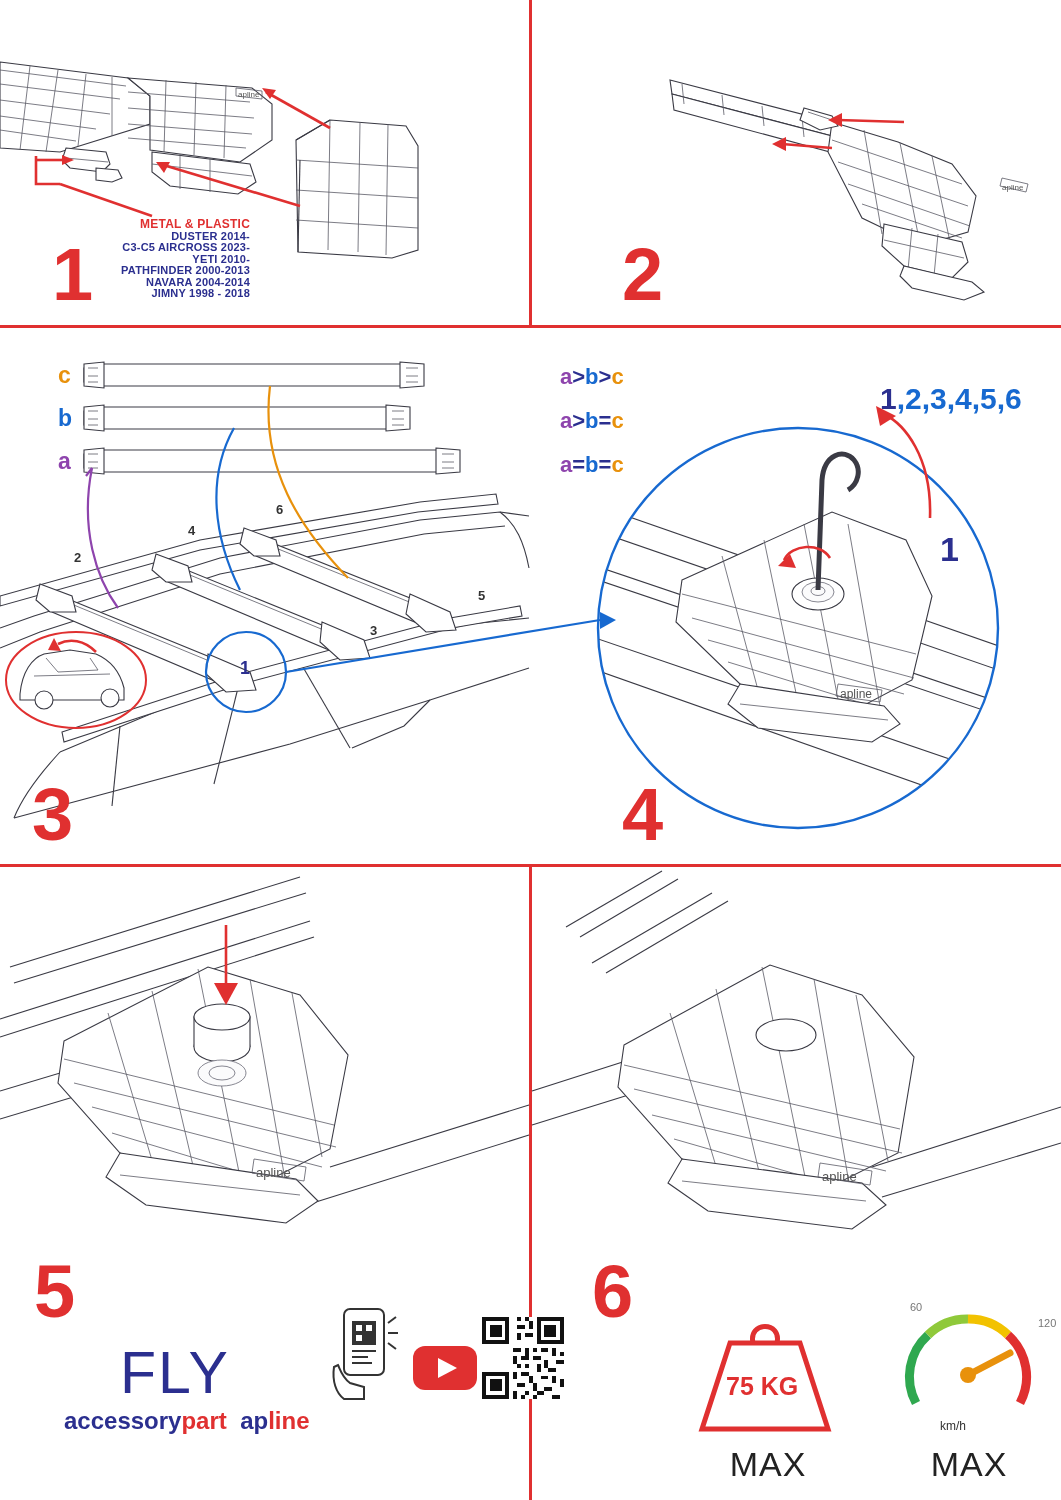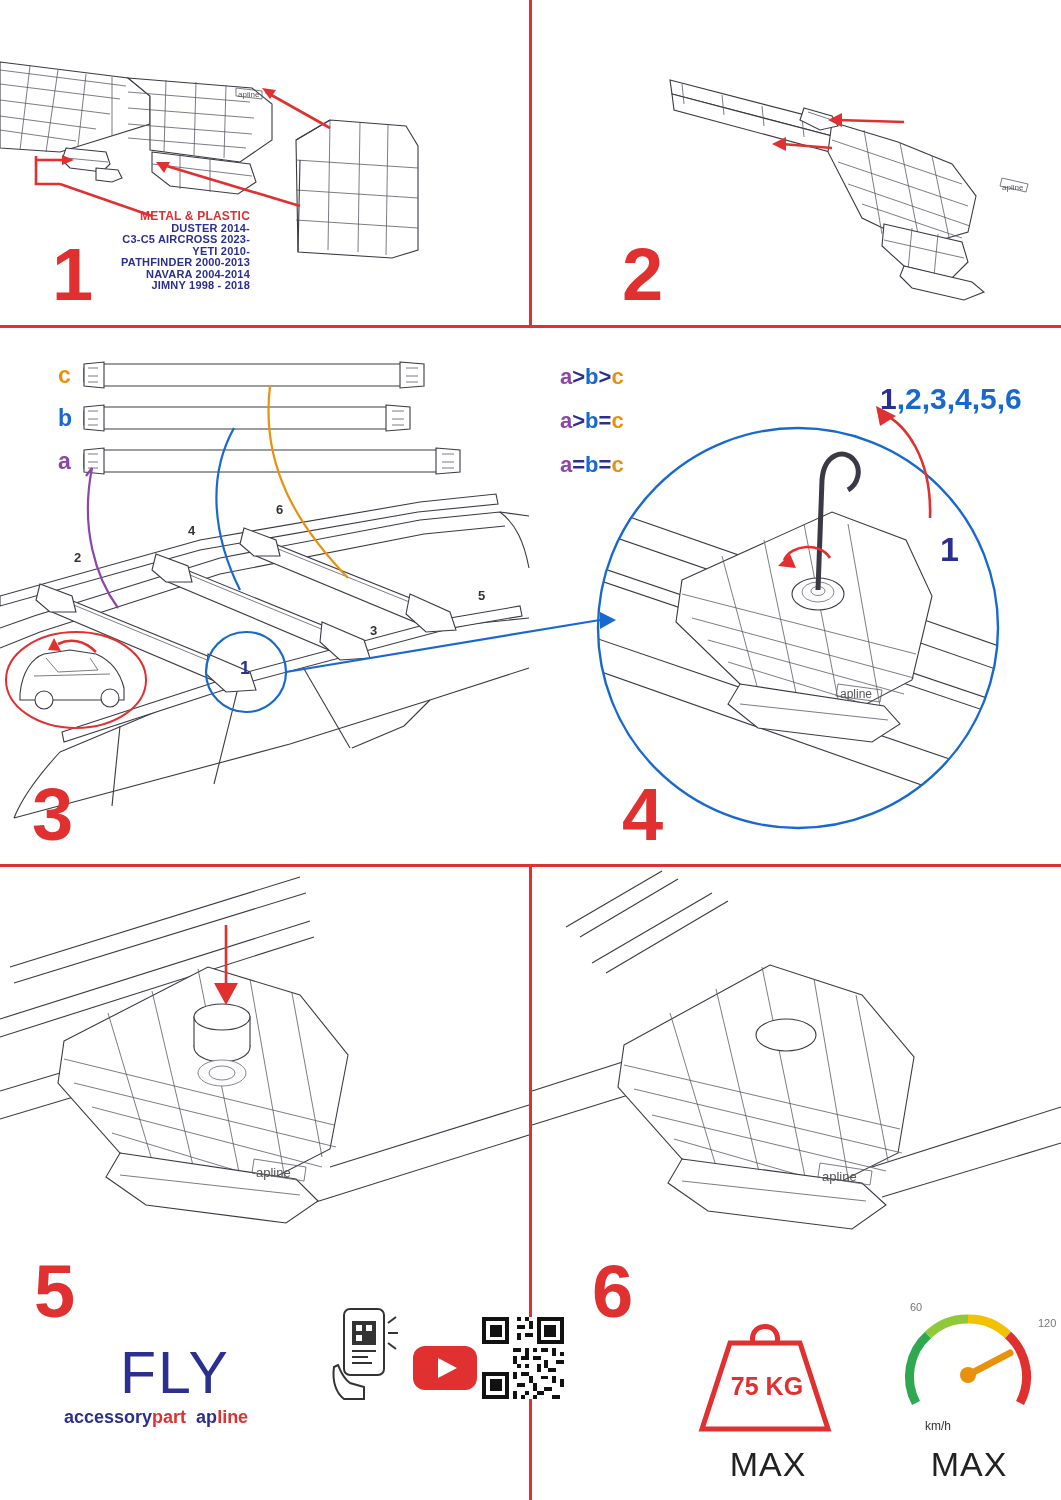--- a/index.html
+++ b/index.html
@@ -95,21 +95,21 @@
 
   .brand-fly {
     position: absolute;
     font-size: 59px;
     letter-spacing: 2px;
     color: #2b2f8f;
     font-family: "Liberation Sans", sans-serif;
   }
   .brand-line {
     position: absolute;
-    font-size: 18px;
+    font-size: 24px;
     font-family: "Liberation Sans", sans-serif;
     white-space: nowrap;
   }
   .brand-line .acc { color: #2b2f8f; font-weight: bold; }
   .brand-line .part { color: #e03030; font-weight: bold; }
   .brand-line .ap { color: #2b2f8f; font-weight: bold; }
   .brand-line .lineword { color: #e03030; font-weight: bold; }
 
   .maxlabel {
     position: absolute;
@@ -207,21 +207,21 @@
       <path class="red" d="M266 92 L330 128"></path>
       <path class="redf" d="M262 88 l14 2 l-6 9 z"></path>
       <path class="red" d="M160 164 L300 206"></path>
       <path class="redf" d="M156 162 l14 0 l-6 11 z"></path>
 
       <path class="red" d="M36 156 L36 184 L60 184" stroke-width="2"></path>
       <path class="red" d="M36 160 L66 160" stroke-width="2"></path>
       <path class="redf" d="M62 155 l12 5 l-12 5 z"></path>
       <path class="red" d="M60 184 L152 216" stroke-width="1.6"></path>
     </svg>
-    <div class="metaltxt" style="left:60px;top:210px;width:190px;">
+    <div class="metaltxt" style="left:60px;top:218px;width:190px;">
       <div class="hdr">METAL &amp; PLASTIC</div>
       <div class="li">DUSTER 2014-</div>
       <div class="li">C3-C5 AIRCROSS 2023-</div>
       <div class="li">YETI 2010-</div>
       <div class="li">PATHFINDER 2000-2013</div>
       <div class="li">NAVARA 2004-2014</div>
       <div class="li">JIMNY 1998 - 2018</div>
     </div>
     <div class="stepnum" style="left:52px;top:238px;">1</div>
   </div>
@@ -579,30 +579,30 @@
       <path class="ln2" d="M288 296 L340 304 L338 318 L286 310 Z"></path>
       <text x="290" y="314" font-size="13" fill="#555" font-family="Liberation Sans, sans-serif">apline</text>
     </svg>
 
     <div class="stepnum" style="left:60px;top:388px;">6</div>
 
     <svg style="position:absolute;left:158px;top:440px;" width="150" height="130" viewBox="0 0 150 130">
       <path d="M40 36 L110 36 L138 122 L12 122 Z" style="fill:none;stroke:#e03030;stroke-width:5"></path>
       <path d="M63 36 C58 14 92 14 87 36" style="fill:none;stroke:#e03030;stroke-width:5"></path>
     </svg>
-    <div class="weighttxt" style="left:194px;top:505px;width:82px;text-align:center;">75 KG</div>
+    <div class="weighttxt" style="left:194px;top:505px;width:82px;text-align:left;">75 KG</div>
     <div class="maxlabel" style="left:186px;top:578px;width:100px;text-align:center;">MAX</div>
 
     <svg style="position:absolute;left:366px;top:438px;" width="140" height="130" viewBox="0 0 140 130">
       <path d="M18 98 A56 56 0 0 1 30 30" style="fill:none;stroke:#2fa84f;stroke-width:9"></path>
       <path d="M30 30 A56 56 0 0 1 70 14" style="fill:none;stroke:#8fc93a;stroke-width:9"></path>
       <path d="M70 14 A56 56 0 0 1 110 30" style="fill:none;stroke:#f2c200;stroke-width:9"></path>
       <path d="M110 30 A56 56 0 0 1 122 98" style="fill:none;stroke:#e03030;stroke-width:9"></path>
       <circle cx="70" cy="70" r="8" style="fill:#e8910c"></circle>
       <path d="M70 70 L112 48" style="stroke:#e8910c;stroke-width:7;stroke-linecap:round"></path>
     </svg>
     <div class="spd-tick" style="left:378px;top:434px;">60</div>
     <div class="spd-tick" style="left:506px;top:450px;">120</div>
-    <div class="kmh" style="left:393px;top:552px;">km/h</div>
+    <div class="kmh" style="left:408px;top:552px;">km/h</div>
     <div class="maxlabel" style="left:382px;top:578px;width:110px;text-align:center;">MAX</div>
   </div>
 
 </div>
 
 </body></html>

